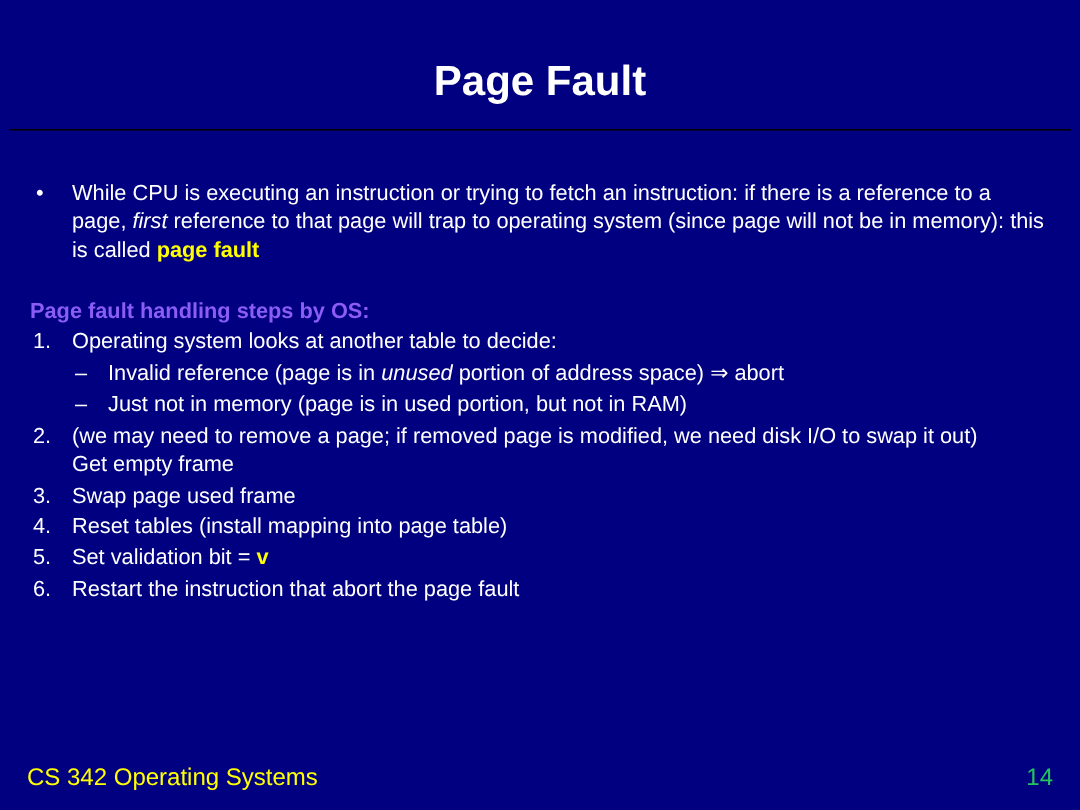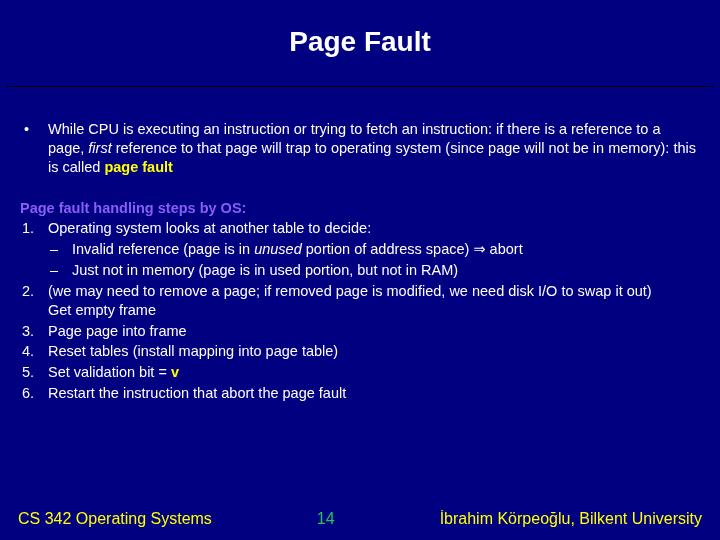--- a/index.html
+++ b/index.html
@@ -8,21 +8,21 @@
     background: #000080;
     color: #ffffff;
     font-family: Arial, Helvetica, sans-serif;
     position: relative;
     overflow: hidden;
   }
   .slide {
     width: 720px;
     height: 540px;
     position: relative;
-    padding: 4px;
+    padding: 16px;
   }
   .title {
     text-align: center;
     font-size: 28px;
     font-weight: bold;
     padding-top: 22px;
     padding-bottom: 18px;
     color: #ffffff;
   }
   .divider {
@@ -141,21 +141,21 @@
         <div class="li-num">2.</div>
         <div class="li-body">
           <div>(we may need to remove a page; if removed page is modified, we need disk I/O to swap it out)</div>
           <div>Get empty frame</div>
         </div>
       </div>
 
       <div class="li-row">
         <div class="li-num">3.</div>
         <div class="li-body">
-          <div>Page page into frame</div>
+          <div>Swap page used frame</div>
         </div>
       </div>
 
       <div class="li-row">
         <div class="li-num">4.</div>
         <div class="li-body">Reset tables (install mapping into page table)</div>
       </div>
 
       <div class="li-row">
         <div class="li-num">5.</div>
@@ -168,16 +168,15 @@
         <div class="li-num">6.</div>
         <div class="li-body">Restart the instruction that abort the page fault</div>
       </div>
 
     </div>
   </div>
 
   <div class="footer">
     <div>CS 342 Operating Systems</div>
     <div class="footer-center">14</div>
-    <div>İbrahim Körpeoğlu, Bilkent University</div>
   </div>
 
 </div>
 
 </body></html>

